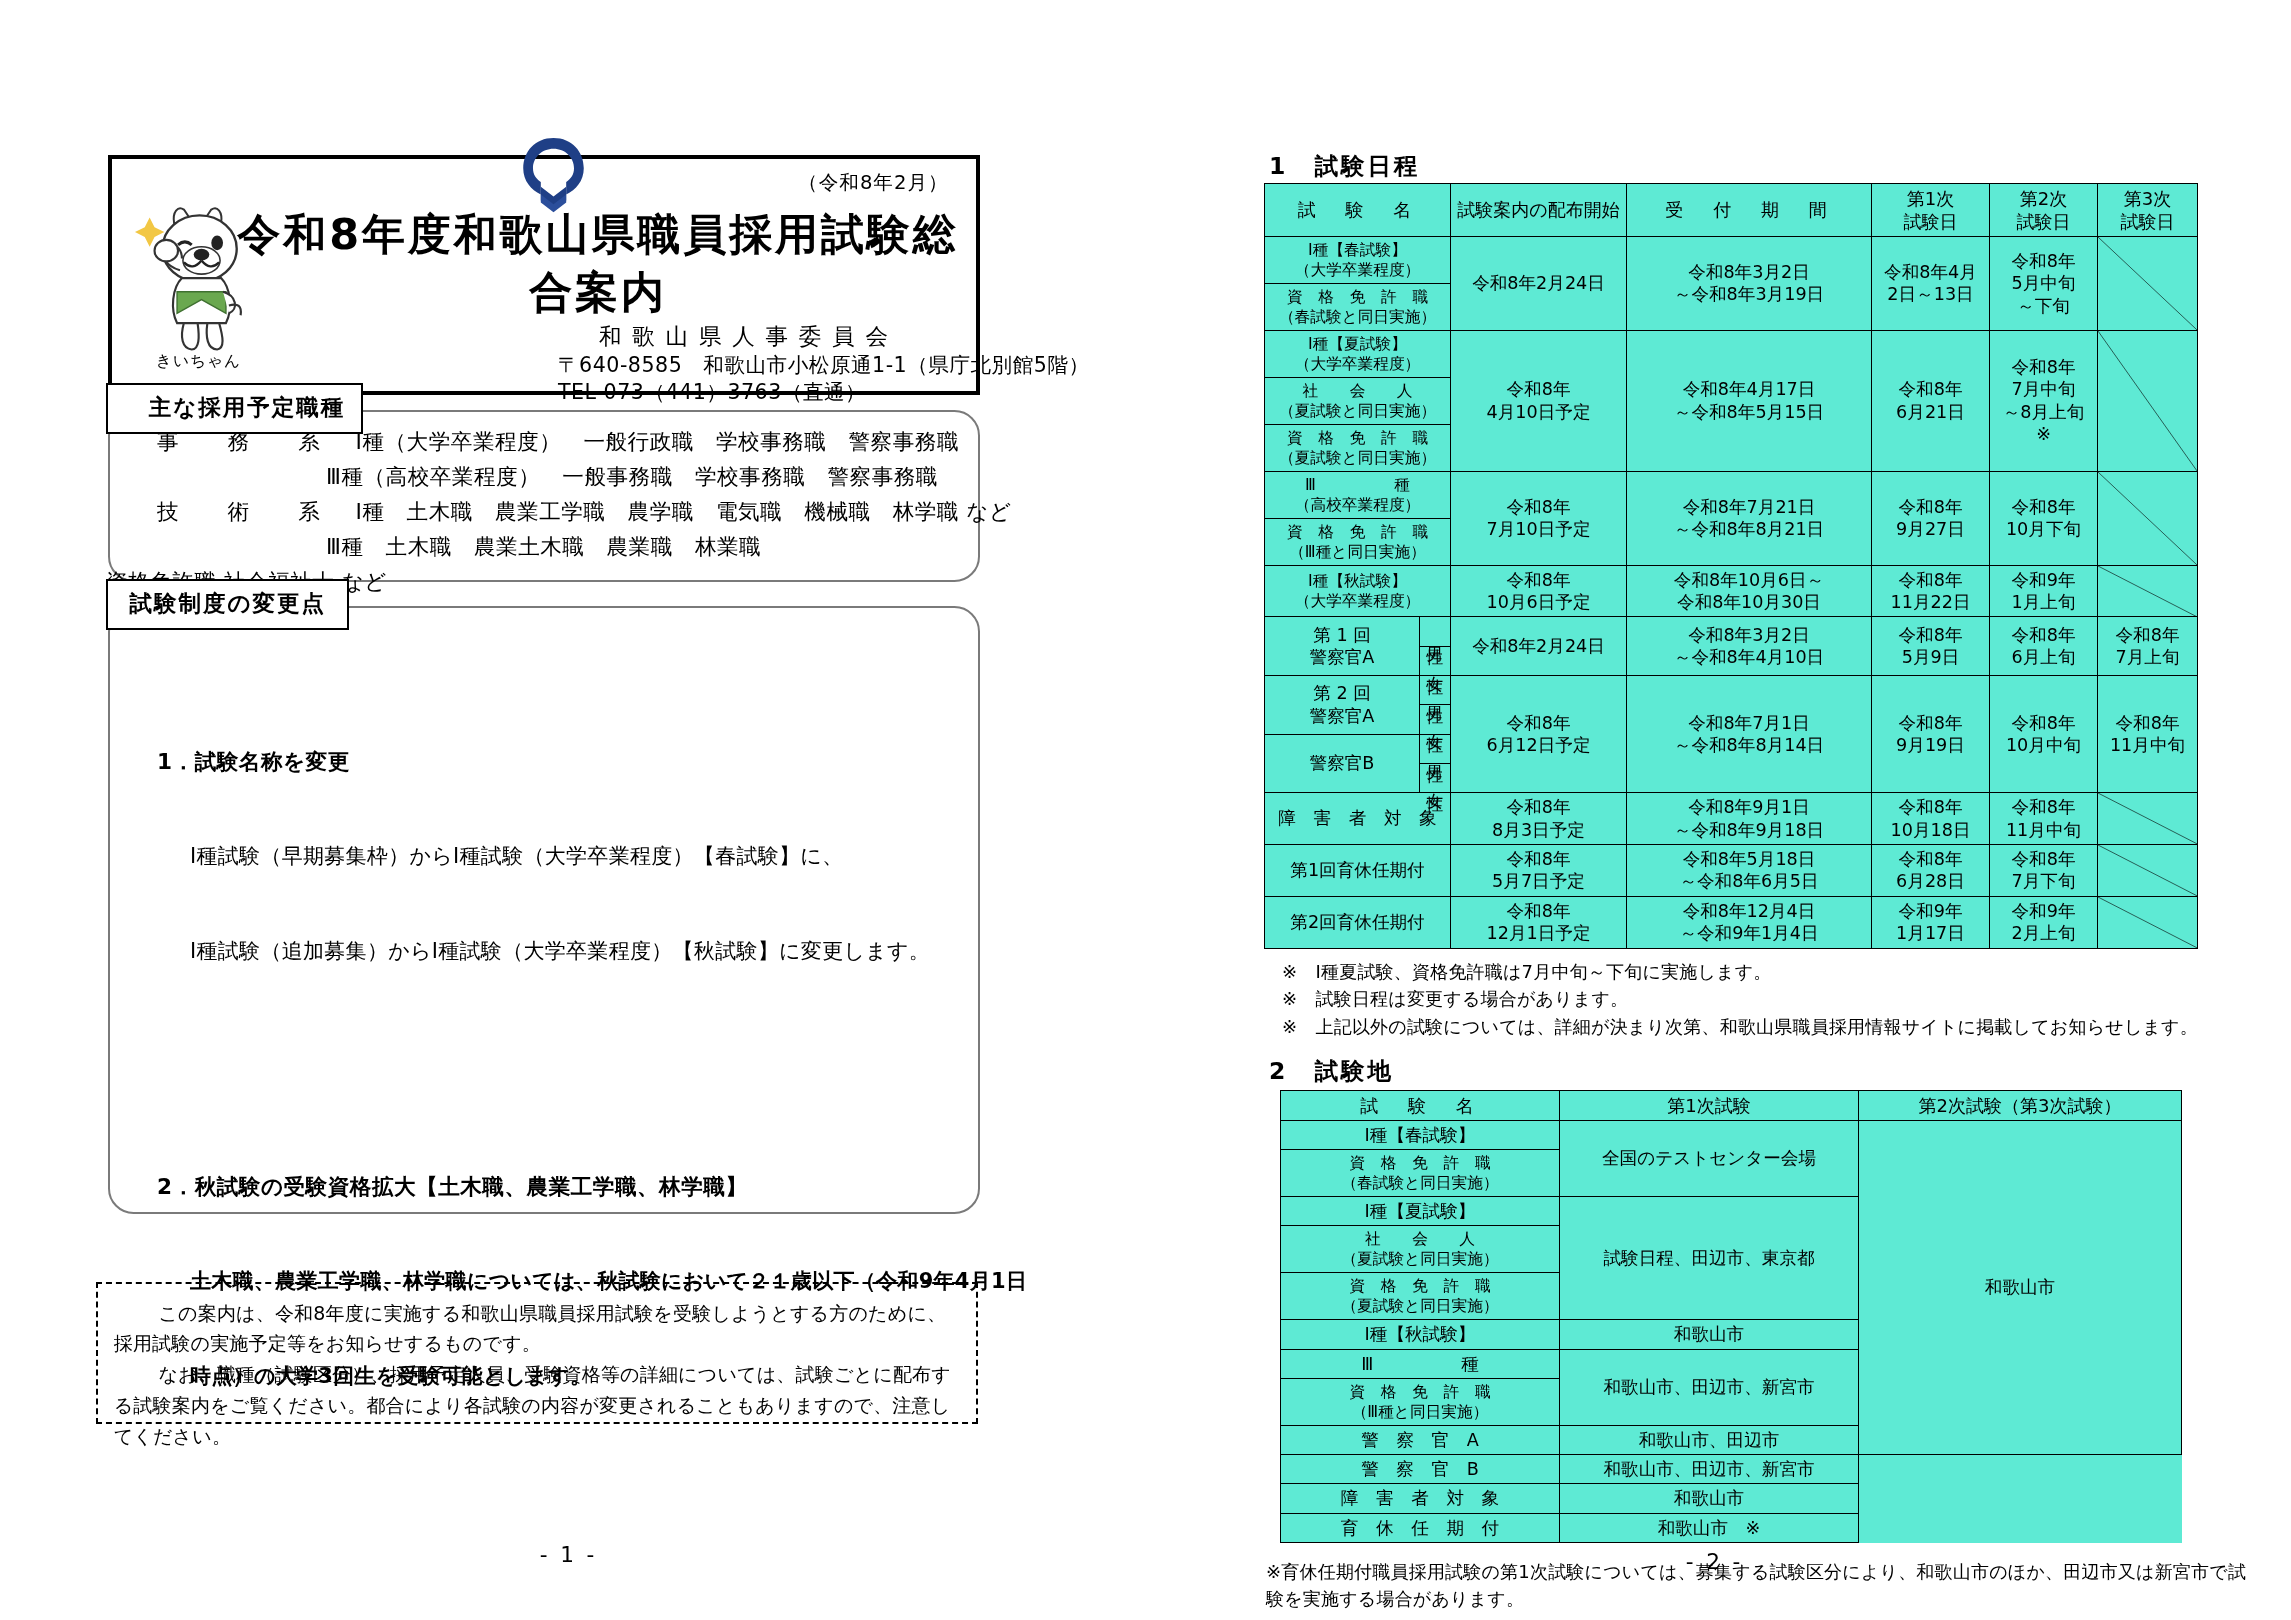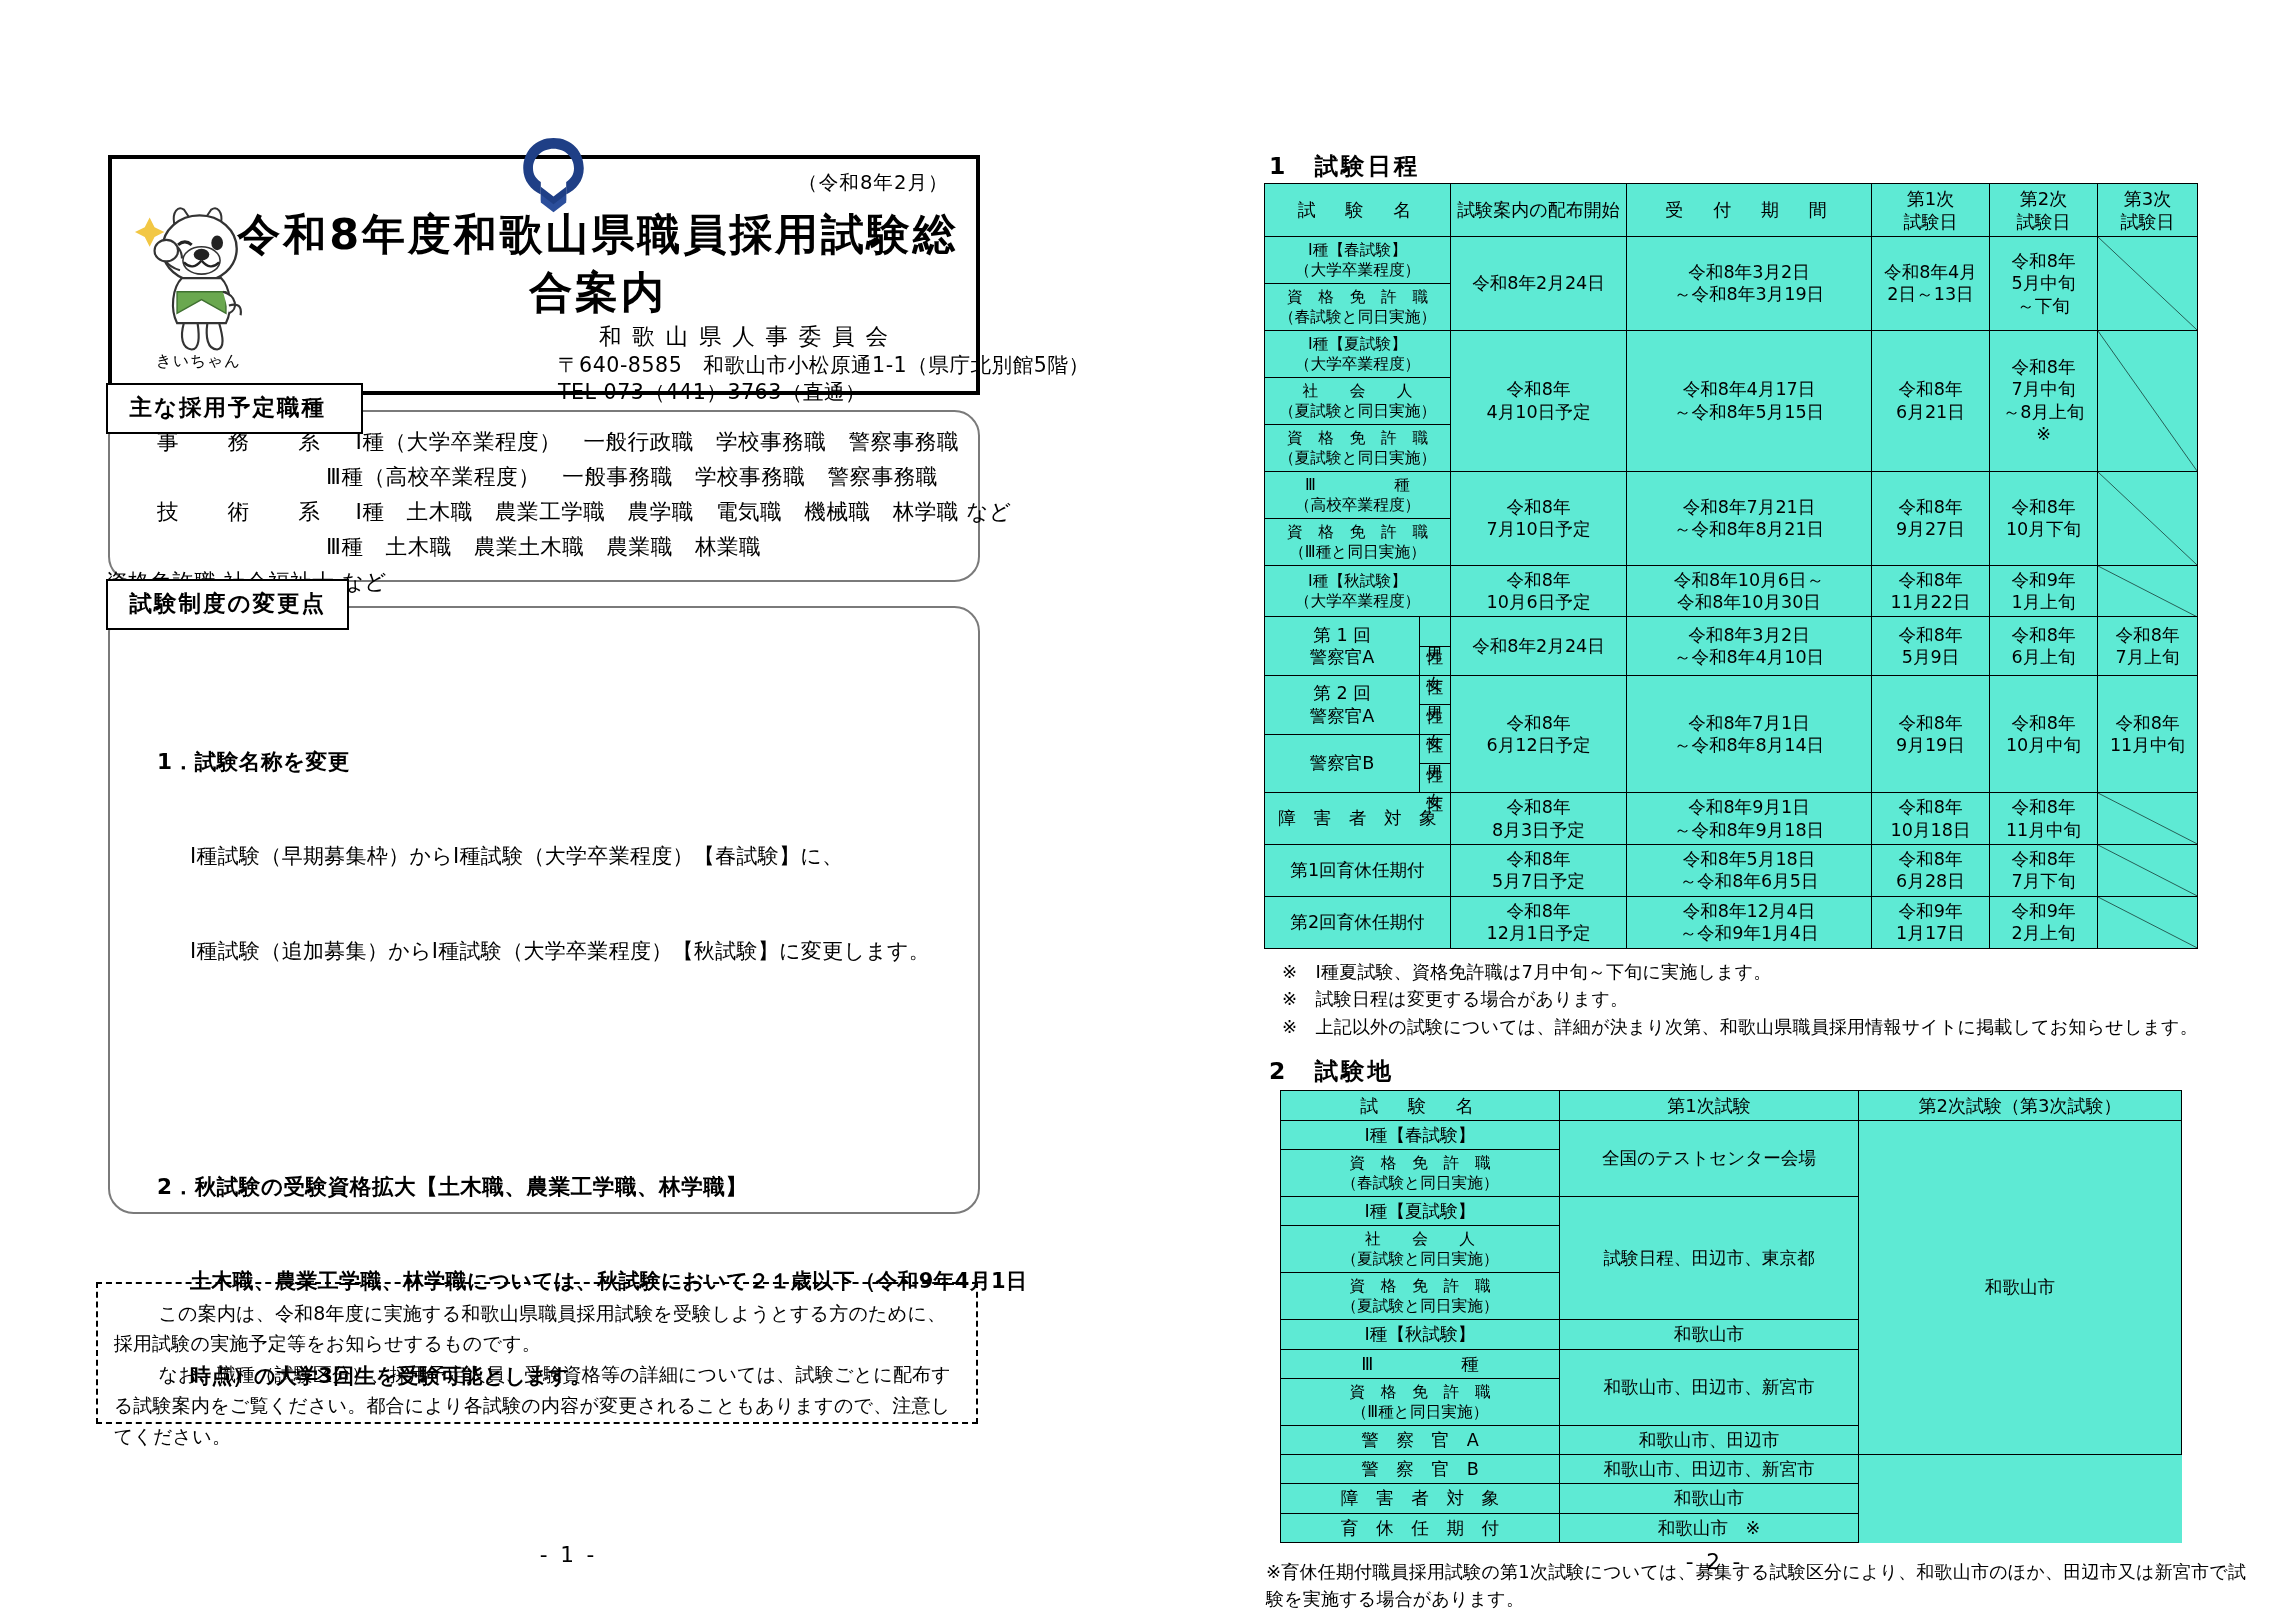--- a/index.html
+++ b/index.html
@@ -173,21 +173,21 @@
 
         <path d="M62 136 C58 150 60 162 70 163 C78 163 78 150 76 136 Z" fill="#fff" stroke="#333" stroke-width="2.2"></path>
         <path d="M86 136 C84 150 86 163 96 163 C104 162 102 150 98 136 Z" fill="#fff" stroke="#333" stroke-width="2.2"></path>
 
         <path d="M108 118 q14 -4 12 10" fill="none" stroke="#333" stroke-width="2.2"></path>
       </svg>
     </div>
     <div class="mascot-name">きいちゃん</div>
 
     <div class="panel" style="left:108px;top:392px;width:872px;height:172px;"></div>
-    <div class="tab-label" style="left:106px;top:365px;width:257px;height:51px;">主な採用予定職種</div>
+    <div class="tab-label" style="left:106px;top:365px;width:257px;height:51px;text-align:right;">主な採用予定職種</div>
     <div class="jobs-body"><span class="sp-wide">事　務　系</span>   <span>Ⅰ種（大学卒業程度）</span>　<span>一般行政職　学校事務職　警察事務職</span>
 <span style="display:inline-block;width:169px;"></span><span>Ⅲ種（高校卒業程度）</span>　<span>一般事務職　学校事務職　警察事務職</span>
 <span class="sp-wide">技　術　系</span>   <span>Ⅰ種　土木職　農業工学職　農学職　電気職　機械職　林学職 など</span>
 <span style="display:inline-block;width:169px;"></span><span>Ⅲ種　土木職　農業土木職　農業職　林業職</span>
 <span style="margin-left:-51px;display:inline-block;">資格免許職</span> <span>社会福祉士 など</span></div>
 
     <div class="panel" style="left:108px;top:588px;width:872px;height:608px;"></div>
     <div class="tab-label" style="left:106px;top:561px;width:243px;height:51px;">試験制度の変更点</div>
 
     <div class="changes-body">

